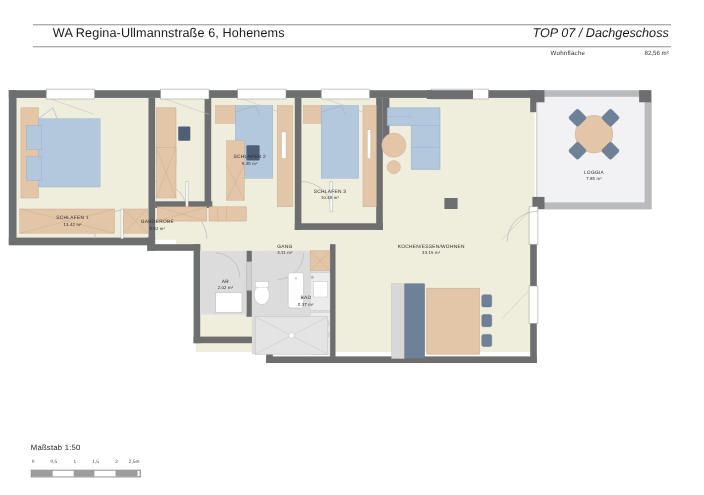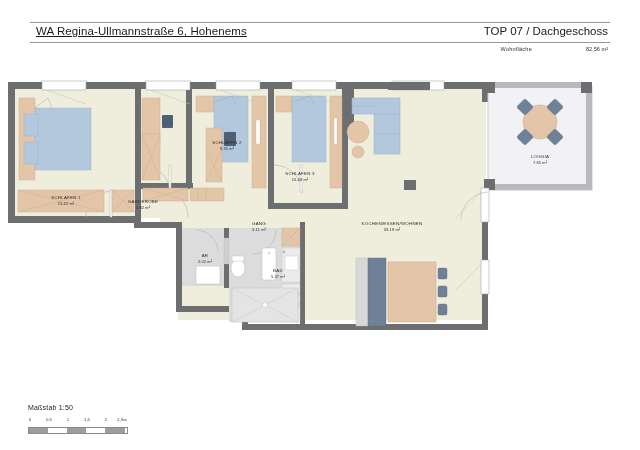--- a/index.html
+++ b/index.html
@@ -6,22 +6,22 @@
   body{
     width:640px;height:450px;background:#ffffff;
     font-family:"Liberation Sans", sans-serif;
     color:#1a1a1a;overflow:hidden;position:relative;
   }
   
   #header{position:absolute;left:30px;top:22px;width:580px;height:40px;}
   #header .rule{position:absolute;left:0;right:0;height:1px;background:#9a9a9a;}
   #rule-top{top:0;}
   #rule-bottom{top:20px;}
-  #title-left{position:absolute;left:6px;top:3px;font-size:11.5px;letter-spacing:.1px;text-decoration:underline;}
-  #title-right{position:absolute;right:2px;top:3px;font-size:11.5px;text-align:right;}
+  #title-left{position:absolute;left:18px;top:3px;font-size:11.5px;letter-spacing:.1px;}
+  #title-right{position:absolute;right:2px;top:3px;font-size:11.5px;text-align:right;font-style:italic;}
   #area-label{position:absolute;right:78px;top:24px;font-size:5.6px;color:#333;letter-spacing:.2px;}
   #area-value{position:absolute;right:2px;top:24px;font-size:5.6px;color:#333;text-align:right;}
 
   
   #plan{position:absolute;left:0;top:70px;width:640px;height:310px;}
   #plan svg{display:block;}
 
   
   #footer{position:absolute;left:0;top:382px;width:640px;height:68px;}
   #scale-block{position:absolute;left:28px;top:22px;width:110px;}

